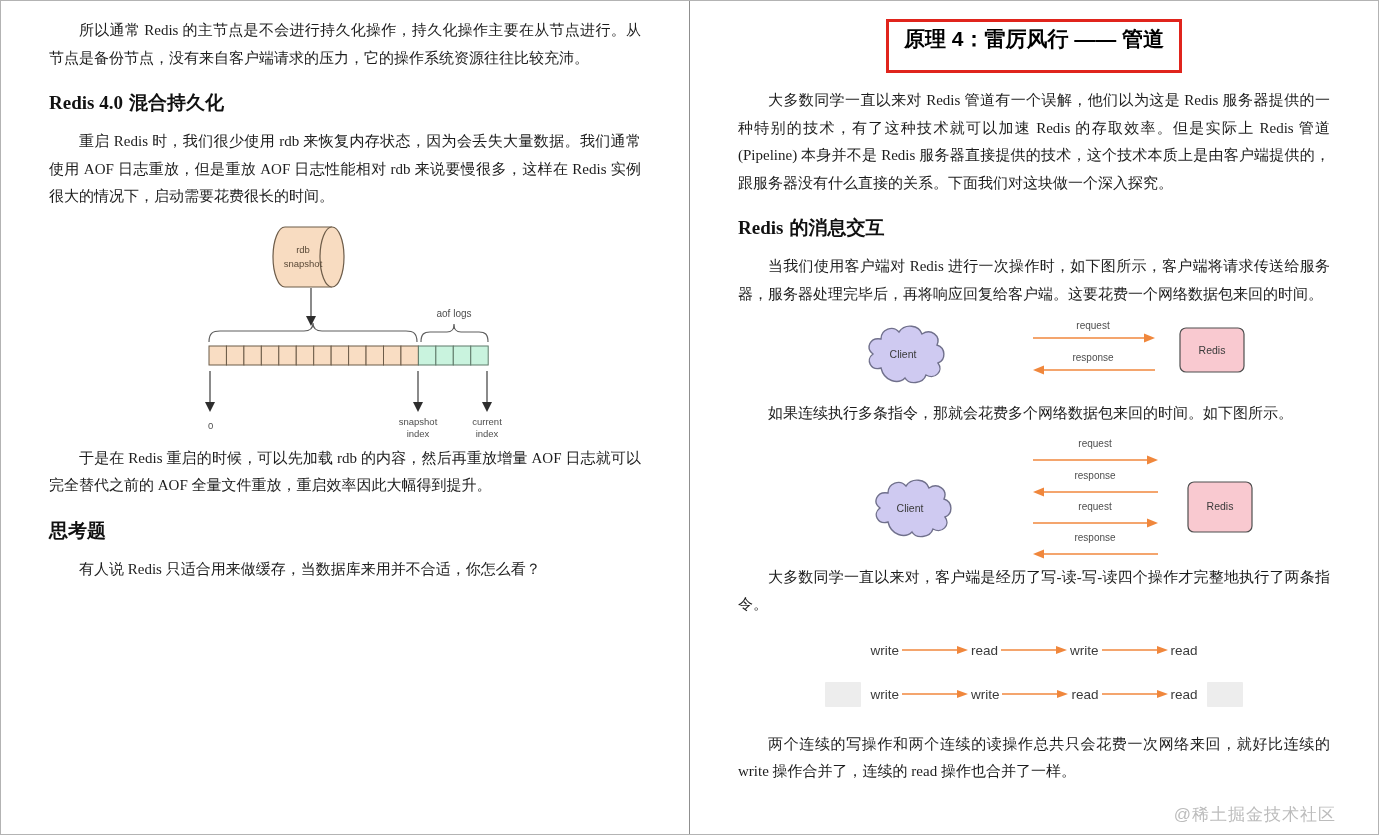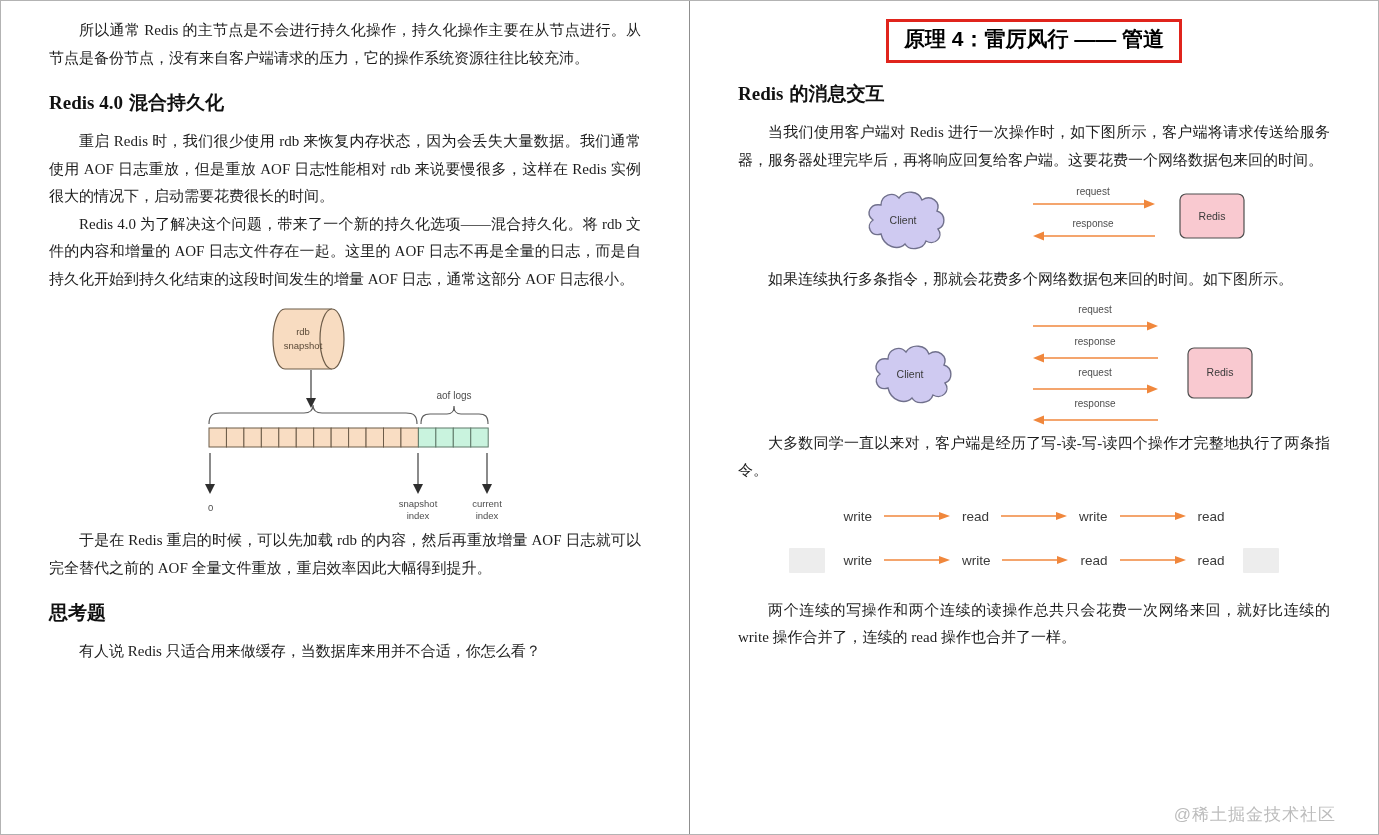--- a/index.html
+++ b/index.html
@@ -5,57 +5,56 @@
   html,body{margin:0;padding:0;background:#ffffff;}
   body{font-family:"Liberation Serif","DejaVu Serif",serif;color:#1c1c1c;}
   .book{width:1379px;height:835px;box-sizing:border-box;border:1px solid #b3b3b3;display:flex;background:#fff;}
   .page{box-sizing:border-box;height:100%;padding:16px 48px 0 48px;position:relative;overflow:hidden;}
   .page-left{width:690px;border-right:1px solid #8f8f8f;}
   .page-right{width:689px;}
   p.body{font-size:15px;line-height:27.5px;margin:0;text-align:justify;text-indent:2em;}
   h2.sec{font-size:19px;margin:18px 0 12px 0;font-family:"Liberation Sans","DejaVu Sans",sans-serif;font-weight:bold;color:#111;}
   h2.sec .latin{font-family:"Liberation Serif","DejaVu Serif",serif;margin-right:6px;text-align:center;}
   .title-wrap{text-align:center;margin:2px 0 14px 0;}
-  .title-box{display:inline-block;border:3px solid #e0241c;padding:3px 15px 7px 15px;font-size:21px;font-weight:bold;font-family:"Liberation Sans","DejaVu Sans",sans-serif;color:#000;}
+  .title-box{display:inline-block;border:3px solid #e0241c;padding:3px 15px 17px 15px;font-size:21px;font-weight:bold;font-family:"Liberation Sans","DejaVu Sans",sans-serif;color:#000;}
   
   svg text{font-family:"Liberation Sans","DejaVu Sans",sans-serif;}
   .dg-label{font-size:10px;fill:#4e4e4e;}
   .dg-label-s{font-size:9.5px;fill:#4e4e4e;}
   .cyl{fill:#f8dcc1;stroke:#6d5c49;stroke-width:1.2;}
   .cyl-text{font-size:9.5px;fill:#5b4a38;}
   .cell-rdb{fill:#f9ddc3;stroke:#6d5c49;stroke-width:1;}
   .cell-aof{fill:#c9f3de;stroke:#5f7a6a;stroke-width:1;}
   .brace{fill:none;stroke:#5e5e5e;stroke-width:1.2;}
   .dline{stroke:#3d3d3d;stroke-width:1.2;}
   .dhead{fill:#2e2e2e;}
   .oline{stroke:#f0873c;stroke-width:1.6;}
   .ohead{fill:#f0873c;}
   .cloud{fill:#cfcaf1;stroke:#70708c;stroke-width:1.4;}
   .node-text{font-size:10.5px;fill:#3a3a3a;}
   .redis-box{fill:#f9c9d0;stroke:#4f4f4f;stroke-width:1.2;}
-  .seq-row{display:flex;justify-content:center;align-items:center;gap:12px;margin:24px 0 24px 0;}
+  .seq-row{display:flex;justify-content:center;align-items:center;gap:3px;margin:24px 0 24px 0;}
   .seq-word{font-family:"Liberation Sans","DejaVu Sans",sans-serif;font-size:13.5px;color:#3a3a3a;}
   .seq-arrow line{stroke:#f0873c;stroke-width:1.6;}
   .seq-arrow polygon{fill:#f0873c;}
   .ghost-box{width:36px;height:25px;background:#ededed;border-radius:1px;}
   .watermark{position:absolute;right:42px;bottom:8px;font-size:17px;color:#bcbcbc;font-family:"Liberation Sans","DejaVu Sans",sans-serif;letter-spacing:1px;}
   .mt6{margin-top:6px;} .mt8{margin-top:8px;} .mt14{margin-top:14px;} .mt26{margin-top:26px;}
 </style>
 </head>
 <body>
 
 <div class="book">
 
   <div class="page page-left">
     <p class="body">所以通常 Redis 的主节点是不会进行持久化操作，持久化操作主要在从节点进行。从节点是备份节点，没有来自客户端请求的压力，它的操作系统资源往往比较充沛。</p>
 
     <h2 class="sec"><span class="latin">Redis 4.0</span><span>混合持久化</span></h2>
 
     <p class="body">重启 Redis 时，我们很少使用 rdb 来恢复内存状态，因为会丢失大量数据。我们通常使用 AOF 日志重放，但是重放 AOF 日志性能相对 rdb 来说要慢很多，这样在 Redis 实例很大的情况下，启动需要花费很长的时间。</p>
-    <p class="body">Redis 4.0 为了解决这个问题，带来了一个新的持久化选项——混合持久化。将 rdb 文件的内容和增量的 AOF 日志文件存在一起。这里的 AOF 日志不再是全量的日志，而是自持久化开始到持久化结束的这段时间发生的增量 AOF 日志，通常这部分 AOF 日志很小。</p>
 
     <svg width="594" height="224" viewBox="0 0 594 224" style="margin-top:10px;display:block;">
 
       <g>
         <path class="cyl" d="M283,6 L236,6 A12,30 0 0 0 236,66 L283,66"></path>
         <ellipse class="cyl" cx="283" cy="36" rx="12" ry="30"></ellipse>
         <text class="cyl-text" x="254" y="32" text-anchor="middle">rdb</text>
         <text class="cyl-text" x="254" y="46" text-anchor="middle">snapshot</text>
       </g>
 
@@ -113,20 +112,21 @@
     <h2 class="sec">思考题</h2>
 
     <p class="body">有人说 Redis 只适合用来做缓存，当数据库来用并不合适，你怎么看？</p>
   </div>
 
   <div class="page page-right">
     <div class="title-wrap">
       <span class="title-box">原理 4：雷厉风行 —— 管道</span>
     </div>
 
+    <p class="body">大多数同学一直以来对 Redis 管道有一个误解，他们以为这是 Redis 服务器提供的一种特别的技术，有了这种技术就可以加速 Redis 的存取效率。但是实际上 Redis 管道 (Pipeline) 本身并不是 Redis 服务器直接提供的技术，这个技术本质上是由客户端提供的，跟服务器没有什么直接的关系。下面我们对这块做一个深入探究。</p>
 
     <h2 class="sec"><span class="latin">Redis</span><span>的消息交互</span></h2>
 
     <p class="body">当我们使用客户端对 Redis 进行一次操作时，如下图所示，客户端将请求传送给服务器，服务器处理完毕后，再将响应回复给客户端。这要花费一个网络数据包来回的时间。</p>
 
     <svg width="594" height="84" viewBox="0 0 594 84" style="margin-top:8px;display:block;">
       <g transform="translate(165,38)">
         <path class="cloud" d="M -22,14 C -32,17 -38,6 -30,0 C -38,-6 -33,-17 -22,-15 C -22,-25 -10,-29 -4,-22 C 2,-31 16,-29 19,-20 C 28,-26 38,-18 34,-9 C 43,-6 43,6 35,9 C 41,17 32,26 23,21 C 20,30 6,31 2,24 C -5,31 -19,27 -22,14 Z"></path>
         <text class="node-text" x="0" y="4" text-anchor="middle">Client</text>
       </g>

